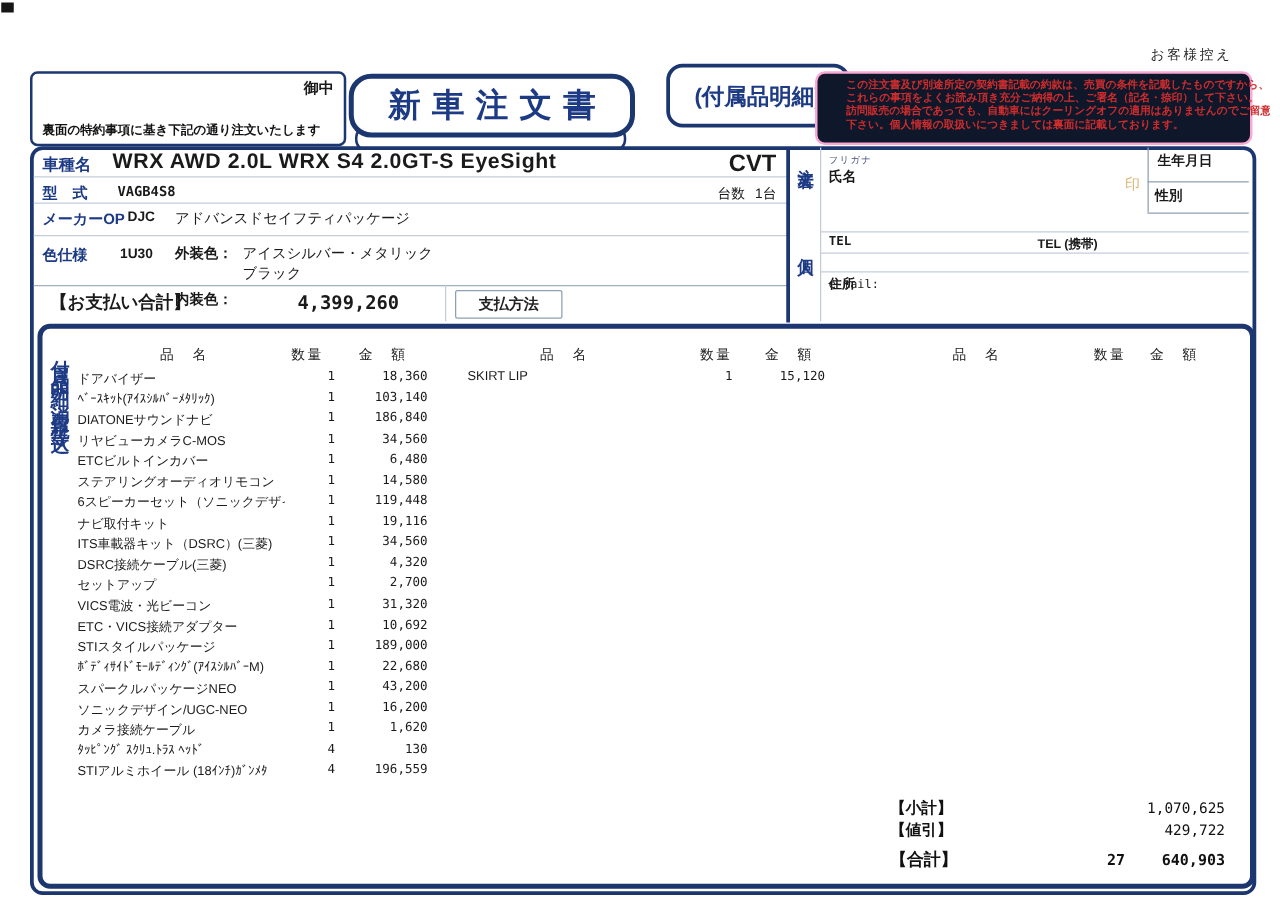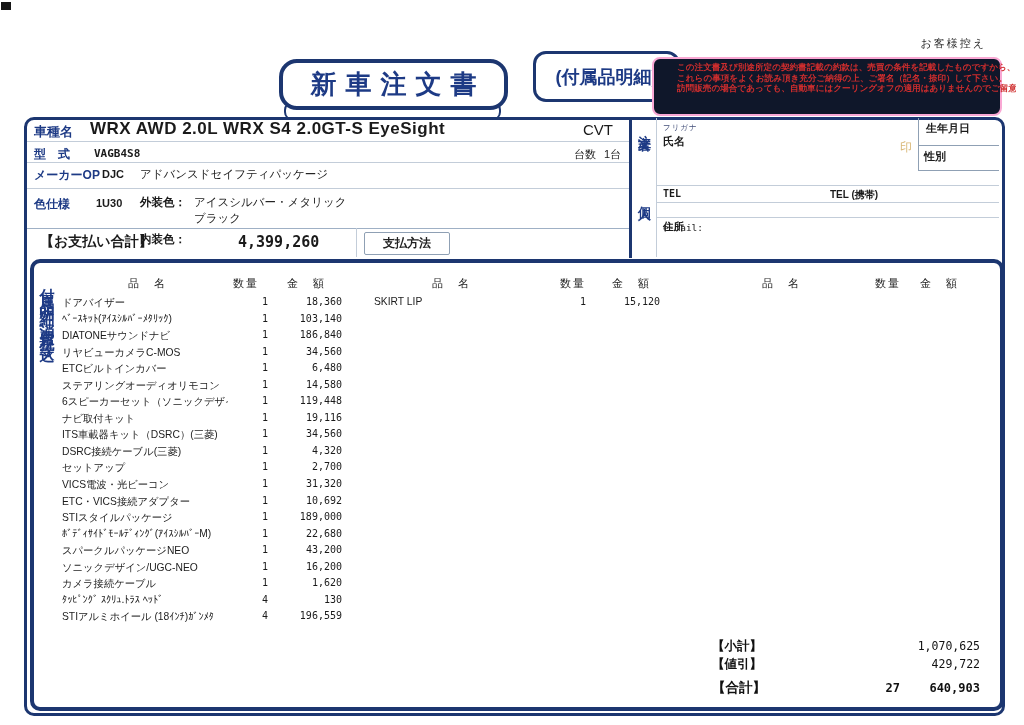--- a/index.html
+++ b/index.html
@@ -46,41 +46,46 @@
 </style>
 </head>
 <body>
 
 <div class="page">
 
   <div class="corner-mark"></div>
 
   <div class="copy-label">お客様控え</div>
 
+  <div class="boxn hd-left">
+    <span class="onchuu">御中</span>
+    <span class="hd-note">裏面の特約事項に基き下記の通り注文いたします</span>
+  </div>
 
   <div class="boxn hd-title">
     <span>新車注文書</span>
   </div>
   <div class="boxn hd-subline"></div>
 
   <div class="boxn hd-sub">
     <span>(付属品明細)</span>
   </div>
 
   <div class="notice">
     <div>この注文書及び別途所定の契約書記載の約款は、売買の条件を記載したものですから、</div>
     <div>これらの事項をよくお読み頂き充分ご納得の上、ご署名（記名・捺印）して下さい。</div>
     <div>訪問販売の場合であっても、自動車にはクーリングオフの適用はありませんのでご留意</div>
+    <div>下さい。個人情報の取扱いにつきましては裏面に記載しております。</div>
   </div>
 
   <div class="boxn outer"></div>
 
   <span class="abs lbl" style="left:34px;top:123px;font-size:13px;">車種名</span>
   <span class="abs" style="left:90px;top:119px;font-size:17px;font-weight:bold;letter-spacing:0.5px;white-space:nowrap;">WRX AWD 2.0L WRX S4 2.0GT-S EyeSight</span>
-  <span class="abs" style="left:583px;top:121px;font-size:15px;font-weight:normal;">CVT</span>
+  <span class="abs" style="left:583px;top:121px;font-size:19px;font-weight:bold;">CVT</span>
   <div class="hline" style="left:27px;top:141px;width:603px;"></div>
 
   <span class="abs lbl" style="left:34px;top:146px;font-size:12px;">型　式</span>
   <span class="abs mono" style="left:94px;top:147px;font-size:11px;font-weight:bold;">VAGB4S8</span>
   <span class="abs" style="left:574px;top:147px;font-size:11px;">台数</span>
   <span class="abs" style="left:604px;top:147px;font-size:11px;">1台</span>
   <div class="hline" style="left:27px;top:162px;width:603px;"></div>
 
   <span class="abs lbl" style="left:34px;top:167px;font-size:12px;">メーカーOP</span>
   <span class="abs" style="left:102px;top:168px;font-size:11px;font-weight:bold;">DJC</span>

